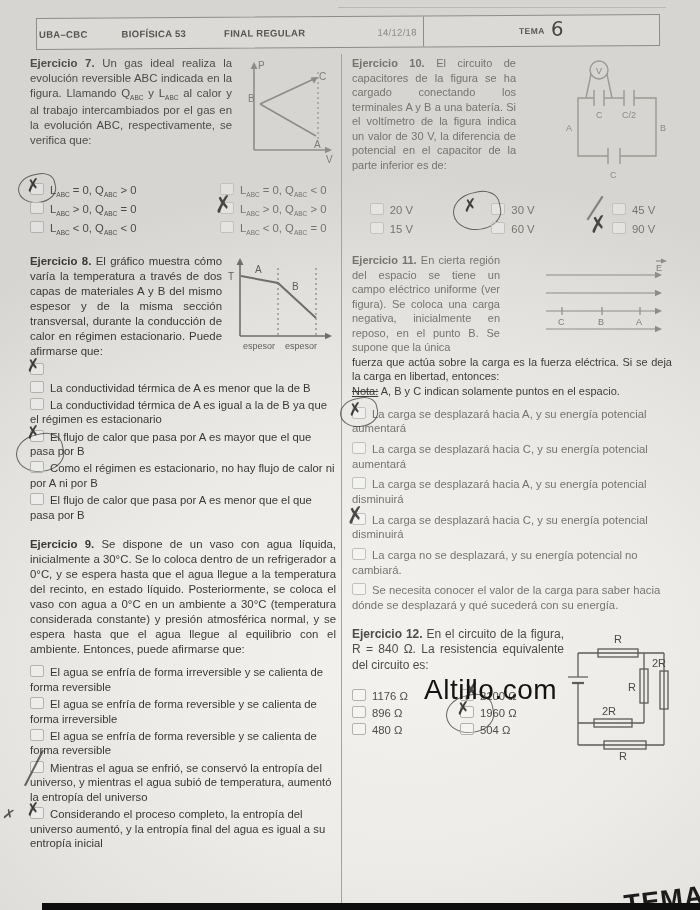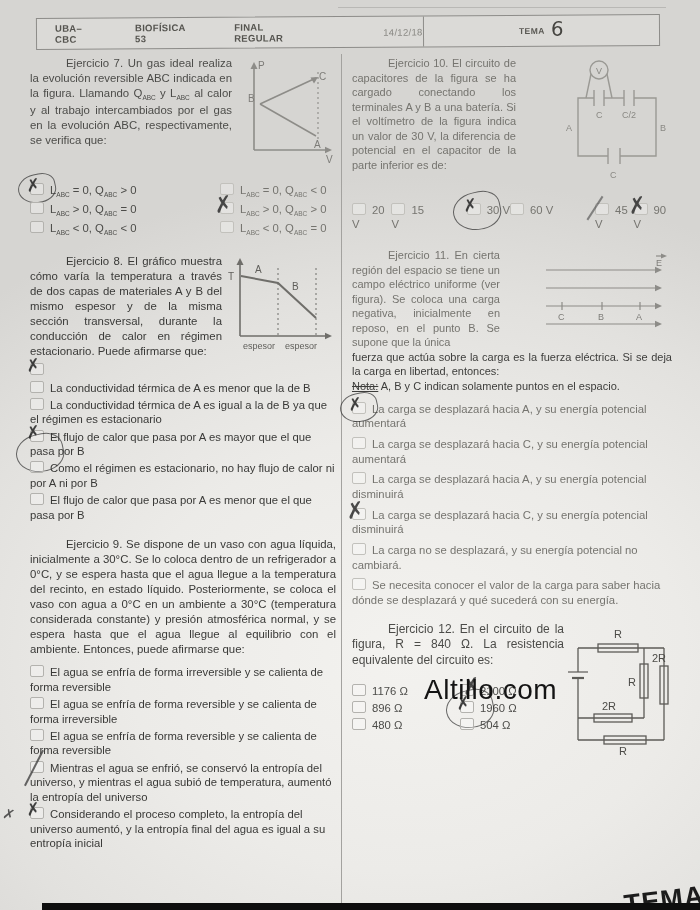--- a/index.html
+++ b/index.html
@@ -10,34 +10,34 @@
     font-family:"Liberation Sans",sans-serif;color:#3d3d3b;
   }
   .bottom-strip{position:absolute;left:42px;right:0;bottom:0;height:7px;background:#0e0e0e;}
   .topline{position:absolute;left:338px;right:34px;top:7px;height:1px;background:#b9b8b5;}
 
   
   .hdr{position:absolute;left:36px;right:40px;top:16px;height:30px;border:1px solid #8d8c89;
        display:flex;transform:rotate(-0.35deg);background:rgba(255,255,255,0.12);}
   .hdr-left{flex:0 0 62%;display:flex;align-items:center;border-right:1px solid #8d8c89;}
   .hdr-left span{font-size:9.5px;font-weight:bold;color:#55544f;letter-spacing:.3px;}
-  .h-org{margin-left:18px;}
+  .h-org{margin-left:2px;}
   .h-course{margin-left:34px;}
   .h-exam{margin-left:38px;}
   .h-date{margin-left:72px;font-weight:normal !important;color:#8a8984 !important;}
   .hdr-right{flex:1;display:flex;align-items:center;justify-content:center;gap:6px;}
   .h-tema{font-size:8.5px;font-weight:bold;color:#5a5954;letter-spacing:.5px;}
   .h-temanum{font-size:20px;color:#454440;transform:rotate(4deg);margin-top:-4px;font-family:"DejaVu Sans",sans-serif;}
 
   .divider{position:absolute;left:341px;top:54px;bottom:7px;width:1px;background:#a3a29f;}
 
   .col-left{position:absolute;left:30px;top:56px;width:306px;}
   .col-right{position:absolute;left:352px;top:56px;width:320px;}
 
-  .ex-title{font-weight:normal;margin-left:36px;}
+  .ex-title{font-weight:bold;}
   .ex-text{font-size:11.4px;line-height:1.32;text-align:justify;}
   .flexrow{display:flex;align-items:flex-start;}
 
   
   .opt{position:relative;font-size:11.3px;line-height:1.3;margin:2.5px 0;}
   .cb{display:inline-block;width:12px;height:10px;border:1.4px solid #b3b2ae;border-radius:2px;
       background:rgba(255,255,255,.3);margin-right:6px;vertical-align:-1px;}
   .mark{position:absolute;left:-4px;top:-6px;font-family:"DejaVu Sans",sans-serif;font-weight:700;
         font-size:17px;color:rgba(40,40,40,.88);transform:rotate(-9deg);line-height:1;pointer-events:none;}
   .mark.big{font-size:22px;left:-6px;top:-8px;color:rgba(45,45,45,.85);}
@@ -59,21 +59,21 @@
   .ink-faint .cb{border-color:#c2c1bc;}
 
   .ej7-opts{display:flex;margin-top:8px;}
   .ej7-c1{width:190px;}
   .ej7-c2{flex:1;}
 
   figure{margin:0;}
   svg text{font-family:"Liberation Sans",sans-serif;}
 
   .ej10-opts{display:flex;margin-top:10px;}
-  .ej10-opts > div{display:flex;}
+  .ej10-opts > div{display:flex;flex-direction:column;text-align:center;}
   .ej10-c1{width:82px;}
   .ej10-c2{width:96px;}
   .ej10-c3{width:80px;}
 
   .ej12-wrap{position:relative;margin-top:14px;min-height:150px;}
   .ej12-text{width:212px;}
   .ej12-fig{position:absolute;right:0;top:-6px;}
   .ej12-opts{display:flex;margin-top:12px;width:230px;}
   .ej12-c1{width:108px;}
   .ej12-c2{flex:1;}

